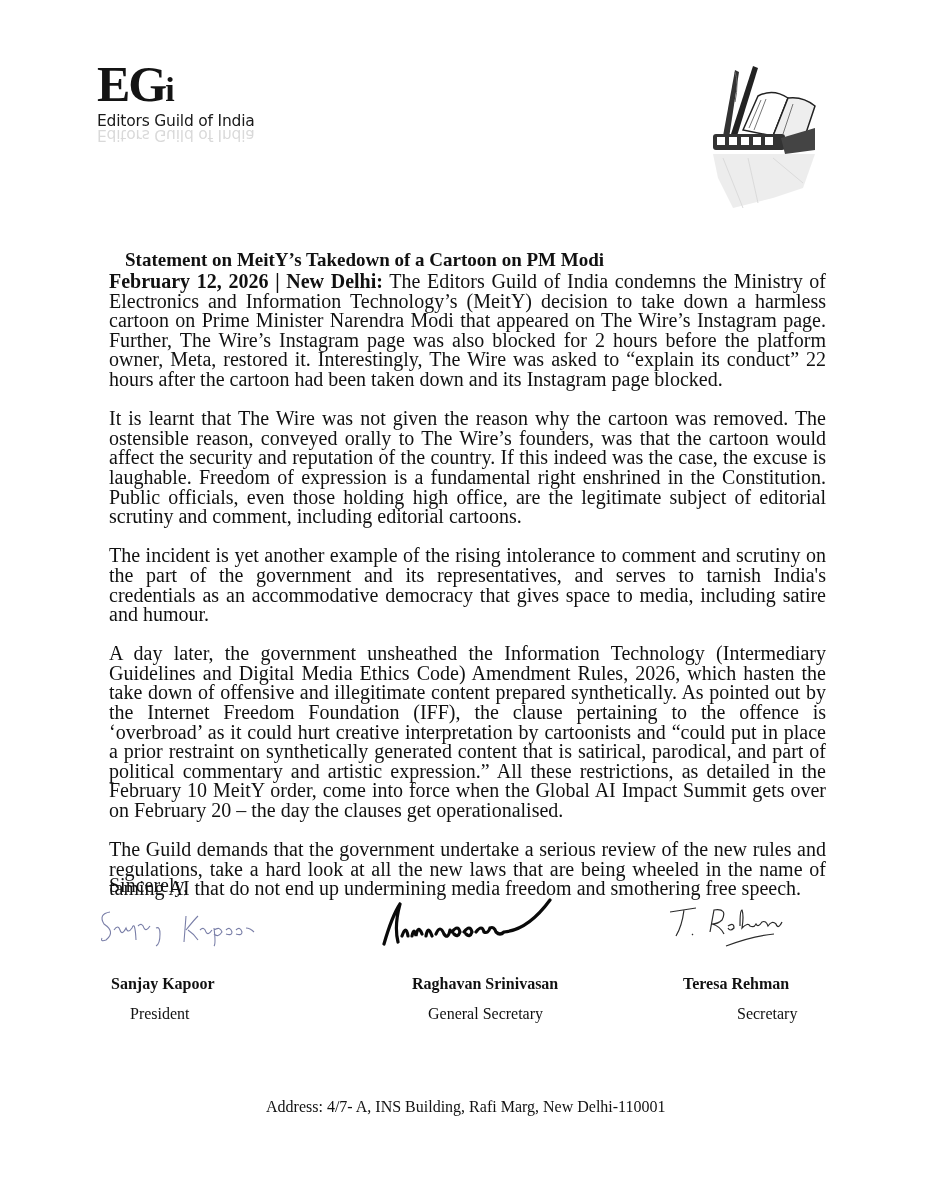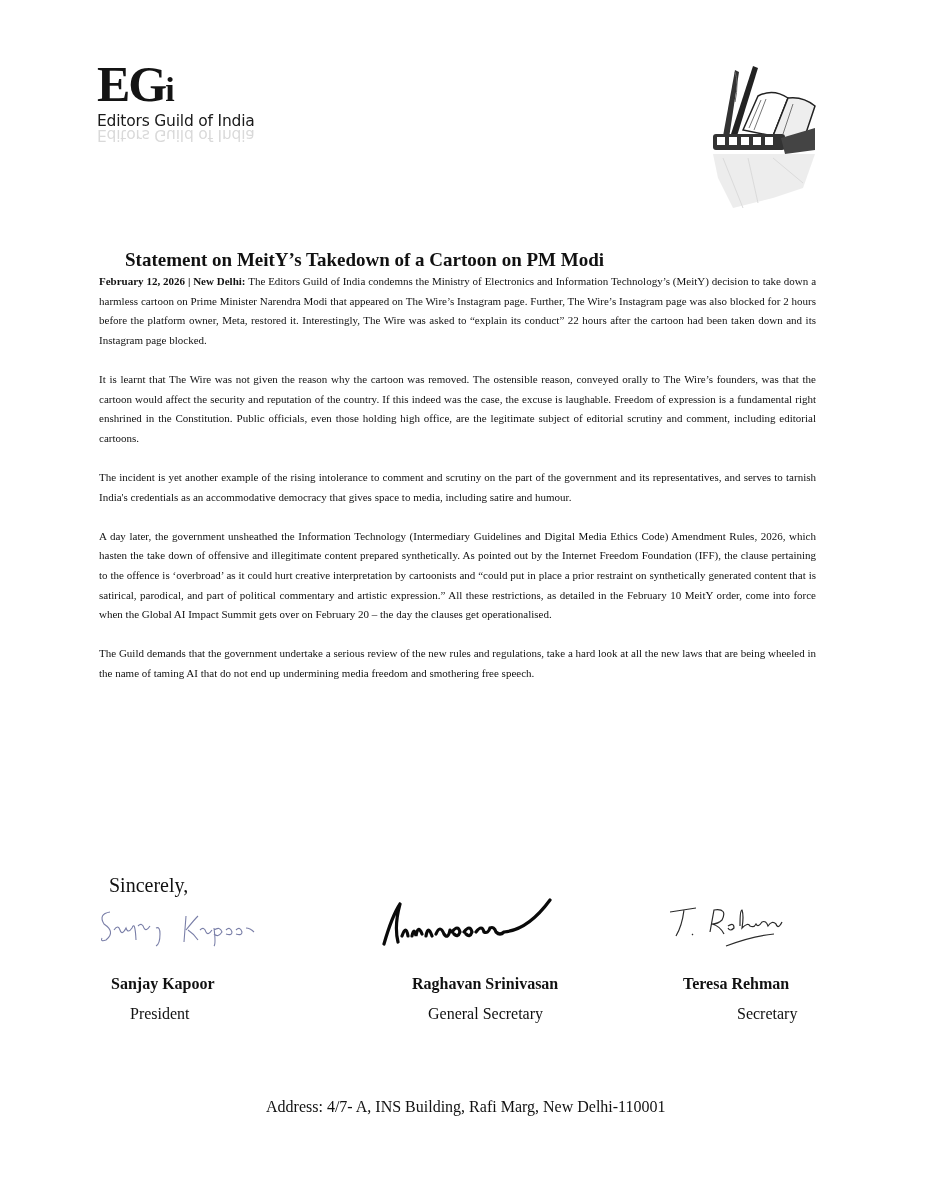--- a/index.html
+++ b/index.html
@@ -29,22 +29,22 @@
       height: 12px; overflow: hidden;
     }
     .emblem {
       position: absolute; left: 703px; top: 58px; width: 120px; height: 155px;
     }
     .title {
       position: absolute; left: 109px; top: 233px;
       font-weight: bold; font-size: 19px; line-height: 22px; margin: 16px;
     }
     .content {
-      position: absolute; left: 99px; top: 272px; width: 717px;
-      font-size: 11px; line-height: 19.6px; text-align: justify;
+      position: absolute; left: 109px; top: 272px; width: 717px;
+      font-size: 20px; line-height: 19.6px; text-align: justify;
     }
     .content p { margin: 0 0 19.6px 0; }
     .content p.last { margin-bottom: 0; }
     .closing {
       position: absolute; left: 109px; top: 875px; font-size: 20px; line-height: 20px;
     }
     .sig { position: absolute; }
     .sig svg { display: block; }
     .sig-name {
       position: absolute; font-weight: bold; font-size: 16px; line-height: 20px; white-space: nowrap;

